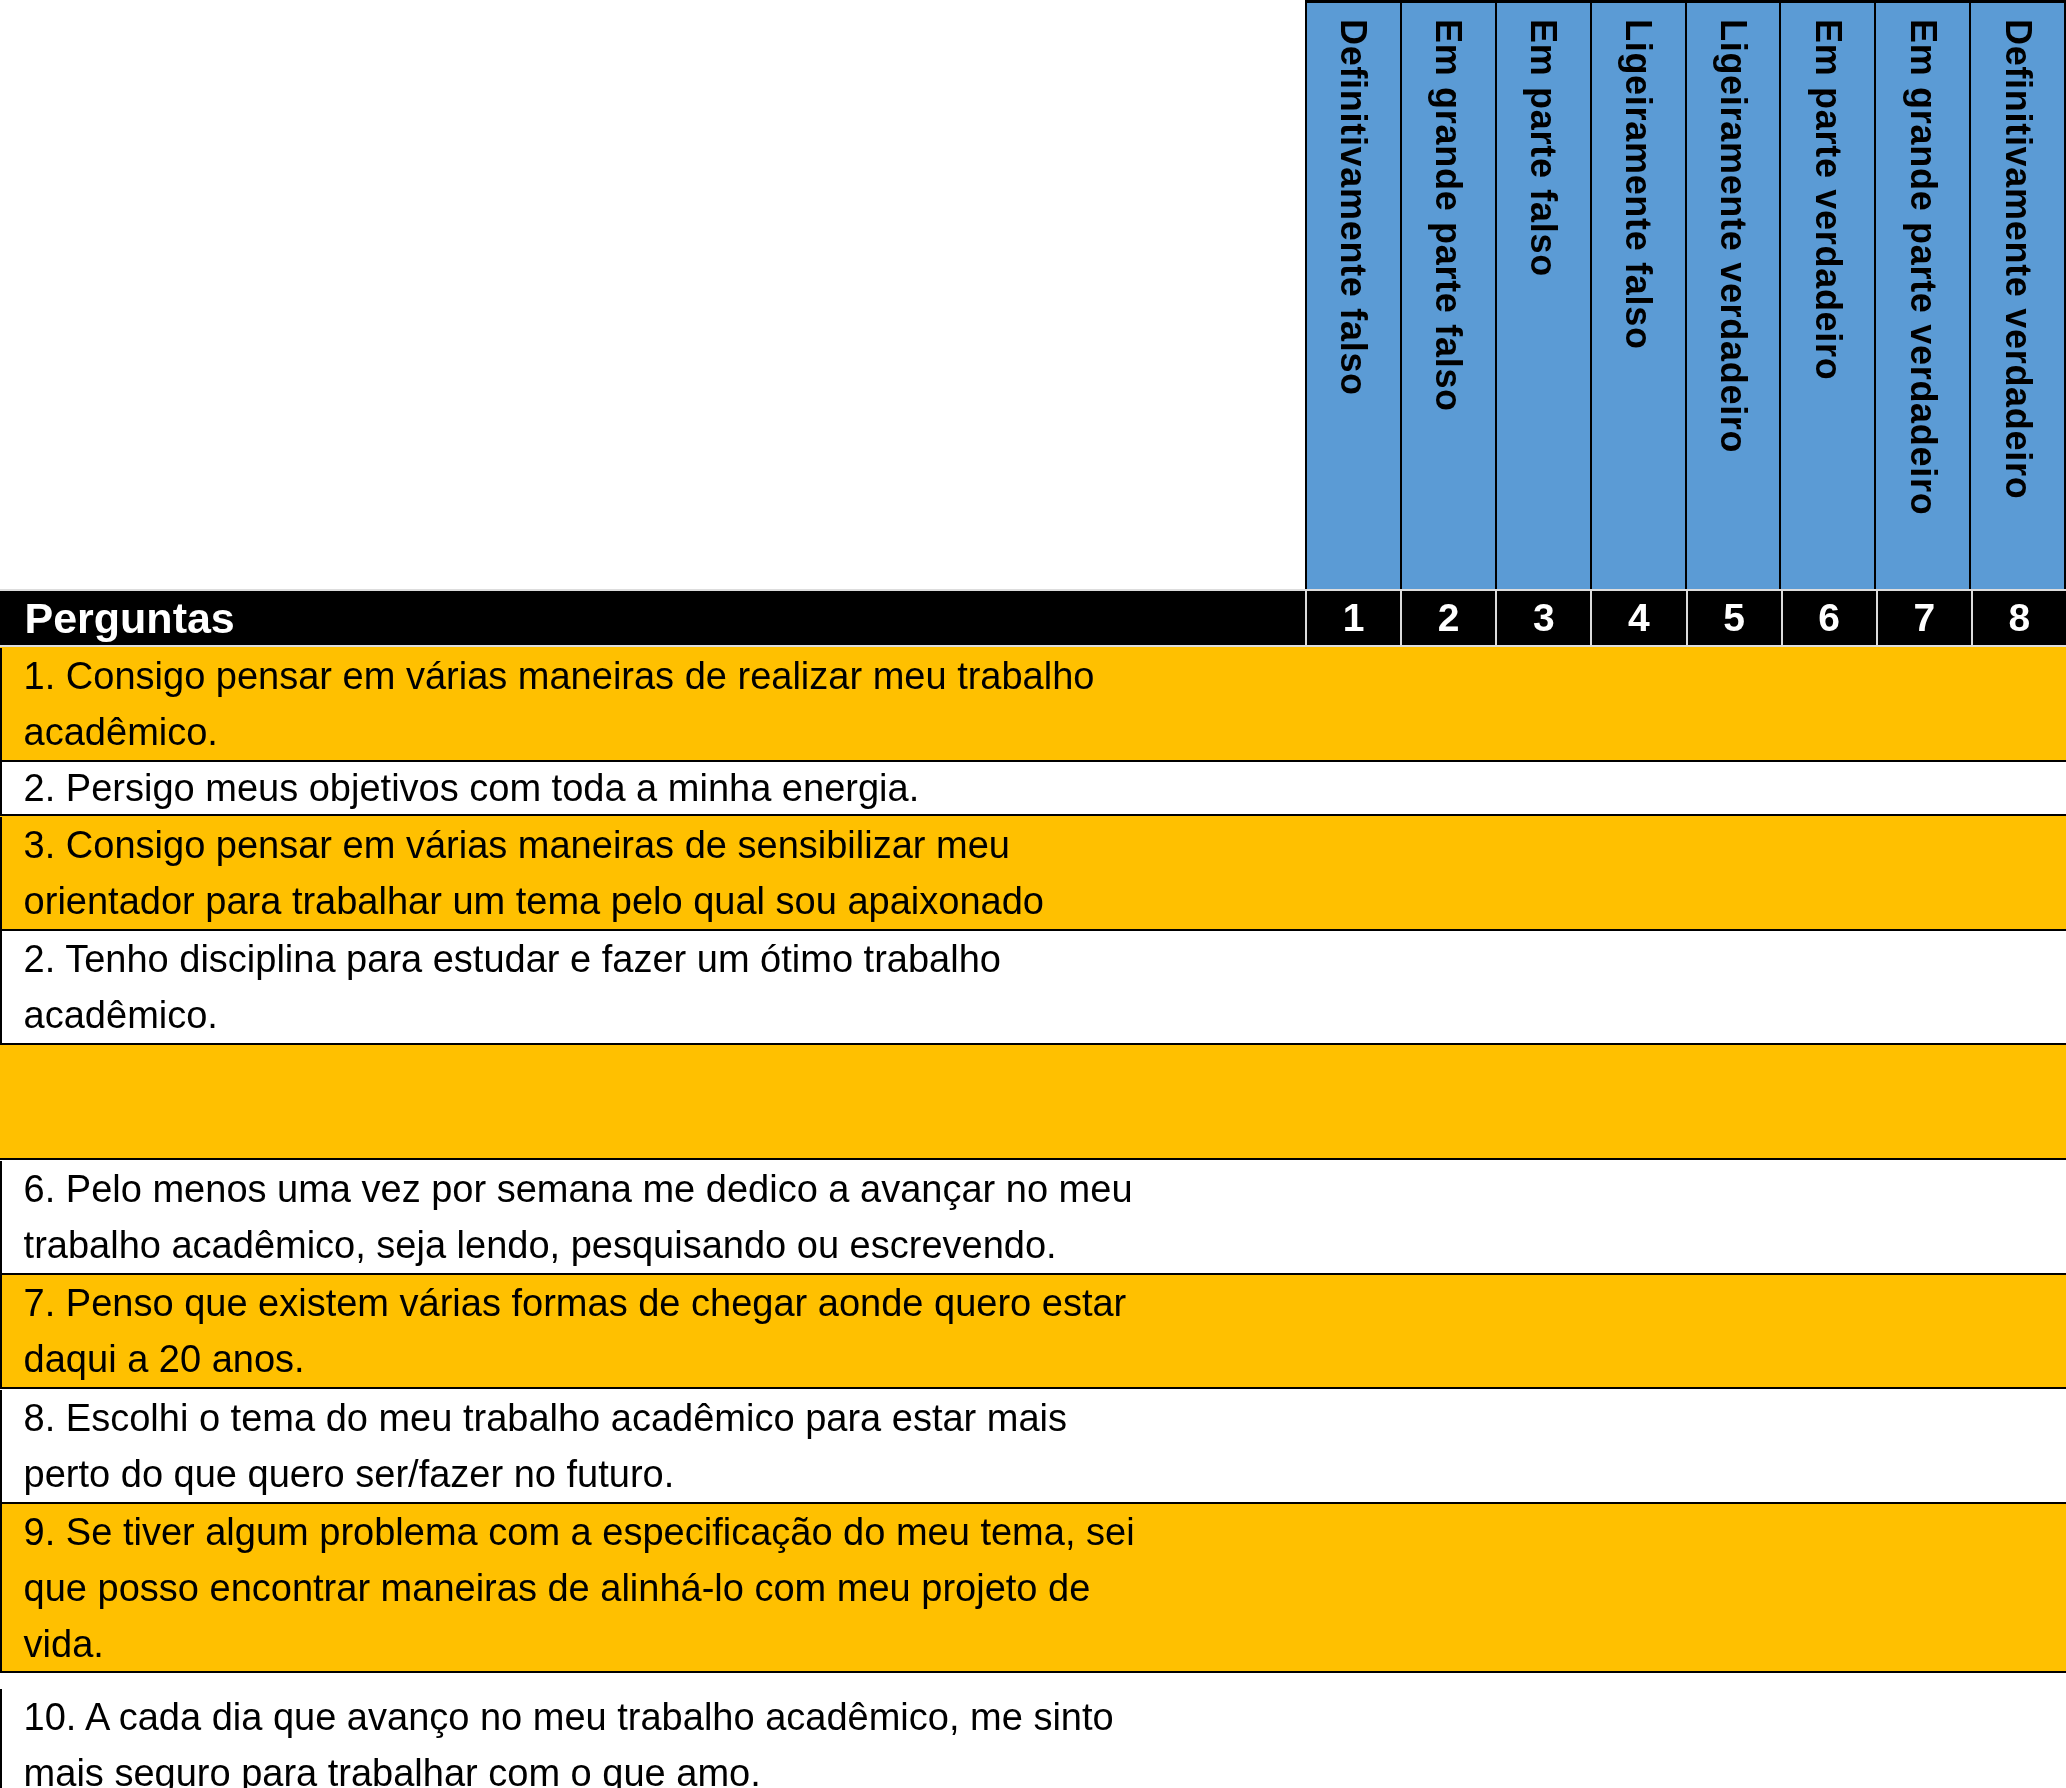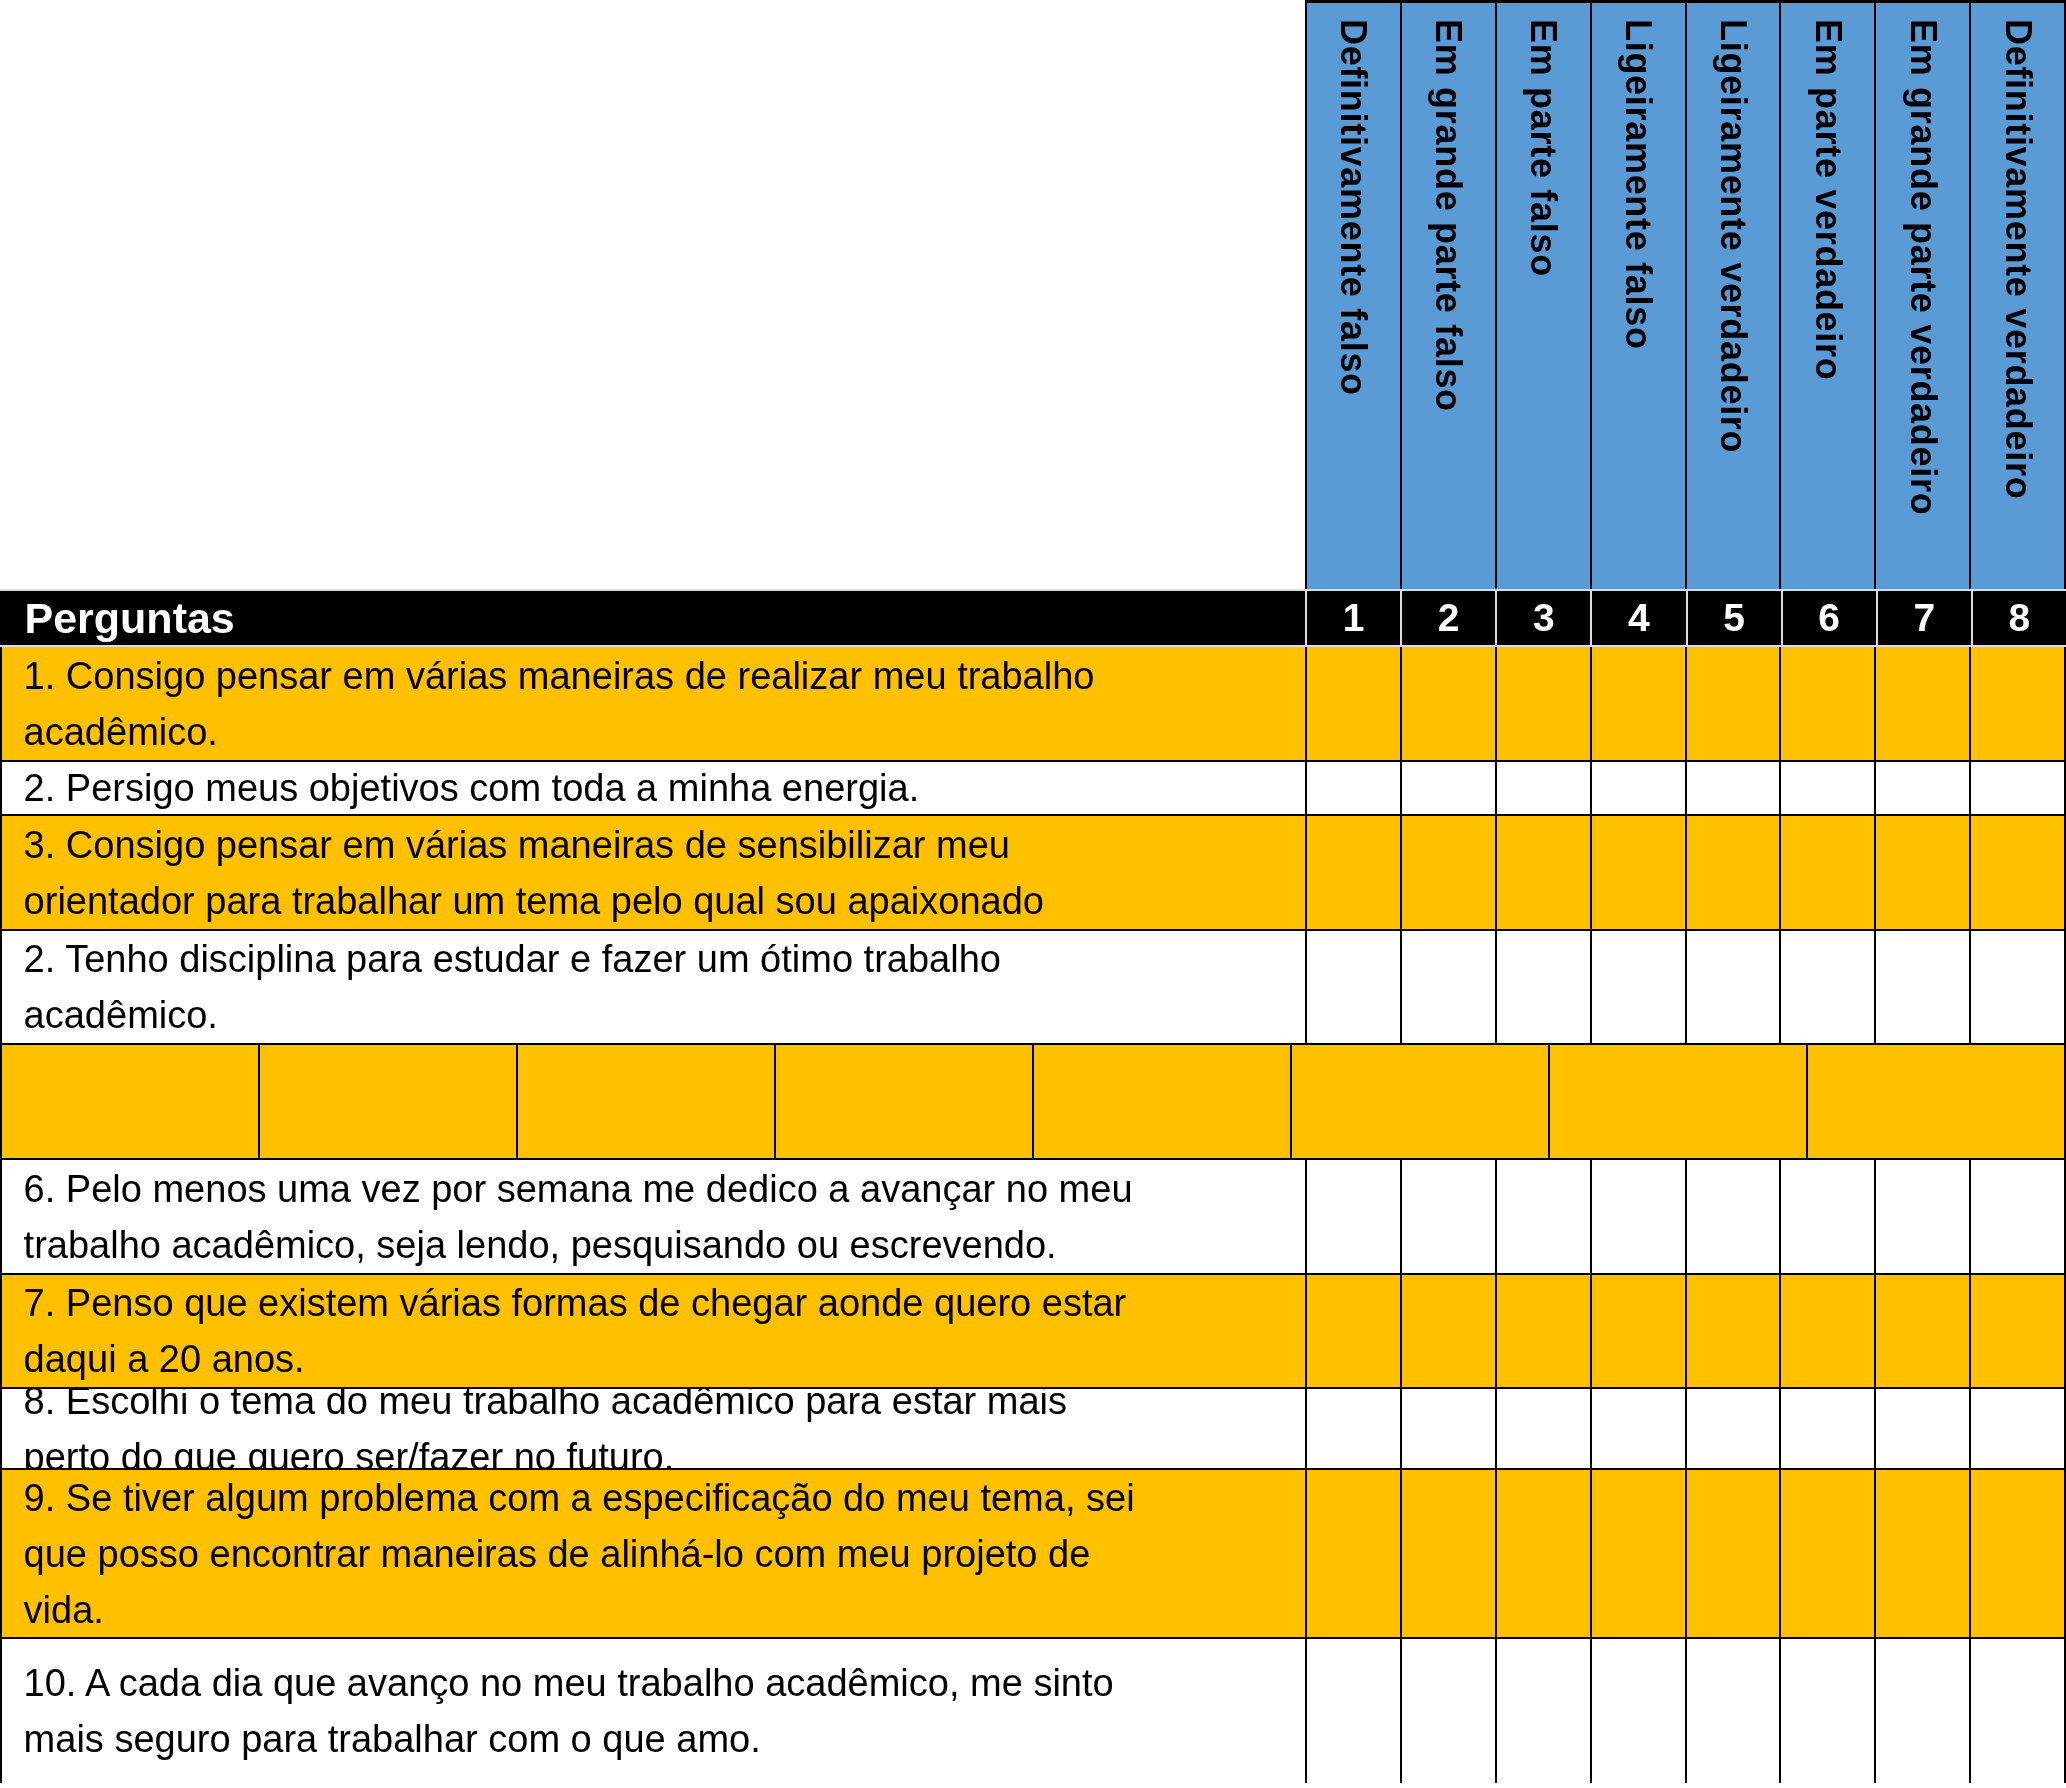--- a/index.html
+++ b/index.html
@@ -73,20 +73,21 @@
     font-weight: bold;
     font-size: 39px;
   }
 
   
   .q-row {
     display: flex;
     width: 100%;
     border-bottom: 2.9px solid #000;
     background: #ffffff;
+    align-items: center;
   }
   .q-row.orange { background: #FFC000; }
   .q-row.no-bottom { border-bottom: none; }
   .q-text {
     width: 1305px;
     flex: 0 0 1305px;
     border-left: 2.9px solid #000;
     padding: 0 14.4px 0 21.6px;
     display: flex;
     align-items: center;
@@ -228,21 +229,21 @@
     <div class="a-cell"></div>
     <div class="a-cell"></div>
     <div class="a-cell"></div>
     <div class="a-cell"></div>
     <div class="a-cell"></div>
     <div class="a-cell"></div>
     <div class="a-cell"></div>
     <div class="a-cell"></div>
   </div>
 
-  <div class="q-row" style="height:81px">
+  <div class="q-row" style="height:115px">
     <div class="q-text">8. Escolhi o tema do meu trabalho acadêmico para estar mais
 perto do que quero ser/fazer no futuro.</div>
     <div class="a-cell"></div>
     <div class="a-cell"></div>
     <div class="a-cell"></div>
     <div class="a-cell"></div>
     <div class="a-cell"></div>
     <div class="a-cell"></div>
     <div class="a-cell"></div>
     <div class="a-cell"></div>

